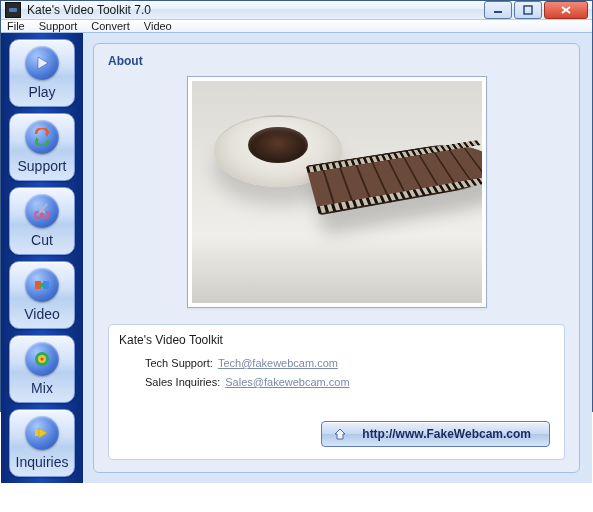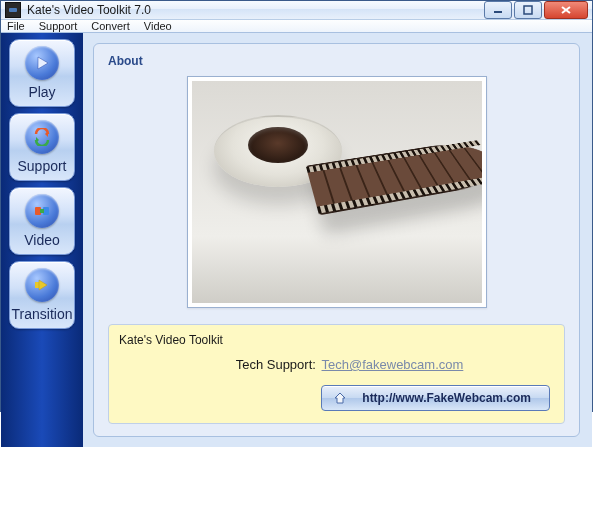--- a/index.html
+++ b/index.html
@@ -185,27 +185,27 @@
     height:8px;
     background: repeating-linear-gradient(to right, #1a120c 0 3px, #c8beae 3px 7px);
   }
   .film::before { top: 2px; }
   .film::after { bottom: 2px; }
   .info-block {
     margin-top: 16px;
     padding: 8px 10px 46px 10px;
     border: 1px solid #c0d0e8;
     border-radius: 4px;
-    background: #fef9c3;
+    background: #ffffff;
     color: #2a2a2a;
     position: relative;
     flex: 1;
   }
   .info-title { font-size: 12px; margin-bottom: 10px; color: #1a1a1a; }
-  .info-row { margin: 7px 0 5px 26px; font-size: 13px; text-align: center; }
+  .info-row { margin: 7px 0 5px 26px; font-size: 11px; }
   .info-row .label { color: #1a1a1a; }
   .info-row a { color: #7a8aaa; text-decoration: underline; margin-left: 2px; }
   .link-button {
     position: absolute;
     right: 14px; bottom: 12px;
     height: 26px;
     padding: 0 18px 0 12px;
     border: 1px solid #5a7ab8;
     border-radius: 4px;
     background: linear-gradient(to bottom, #eaf0fb 0%, #c8daf2 48%, #b0c8ea 52%, #d8e6f8 100%);
@@ -274,61 +274,86 @@
           <svg width="18" height="18">
               <path d="M3 6 A6 6 0 0 1 15 6" fill="none" stroke="#e85a2a" stroke-width="2.5"></path>
               <polygon points="15,3 15,9 12,6" fill="#e85a2a"></polygon>
               <path d="M15 12 A6 6 0 0 1 3 12" fill="none" stroke="#3aaa4a" stroke-width="2.5"></path>
               <polygon points="3,15 3,9 6,12" fill="#3aaa4a"></polygon>
             </svg>
         </div>
         <span>Support</span>
       </div>
 
+      <div class="navbtn">
+        <div class="iconwrap">
+          <svg width="18" height="18">
+              <circle cx="5" cy="13" r="3" fill="none" stroke="#d85a8a" stroke-width="2"></circle>
+              <circle cx="13" cy="13" r="3" fill="none" stroke="#d85a8a" stroke-width="2"></circle>
+              <line x1="6" y1="11" x2="14" y2="2" stroke="#a8b8d8" stroke-width="2"></line>
+              <line x1="12" y1="11" x2="4" y2="2" stroke="#a8b8d8" stroke-width="2"></line>
+            </svg>
+        </div>
+        <span>Cut</span>
+      </div>
 
       <div class="navbtn">
         <div class="iconwrap">
           <svg width="18" height="18">
               <rect x="2" y="5" width="6" height="8" fill="#e85a2a" rx="1"></rect>
               <rect x="10" y="5" width="6" height="8" fill="#3a8ae8" rx="1"></rect>
               <rect x="7" y="7" width="4" height="4" fill="#3aaa4a"></rect>
             </svg>
         </div>
         <span>Video</span>
       </div>
 
+      <div class="navbtn">
+        <div class="iconwrap">
+          <svg width="18" height="18">
+              <circle cx="9" cy="9" r="7" fill="#2aaa5a"></circle>
+              <circle cx="9" cy="9" r="4" fill="#e8c82a"></circle>
+              <circle cx="9" cy="9" r="1.5" fill="#d84a2a"></circle>
+            </svg>
+        </div>
+        <span>Mix</span>
+      </div>
 
       <div class="navbtn">
         <div class="iconwrap">
           <svg width="18" height="18">
               <rect x="2" y="6" width="4" height="6" fill="#e8c82a"></rect>
               <polygon points="6,4 14,9 6,14" fill="#e8c82a" stroke="#b89a1a" stroke-width="0.5"></polygon>
             </svg>
         </div>
-        <span>Transition</span>
+        <span>Inquiries</span>
       </div>
 
     </div>
 
     <div class="content">
       <div class="panel">
         <div class="panel-title">About</div>
 
         <div class="image-frame">
           <div class="image-inner">
             <div class="reel"></div>
             <div class="film"></div>
           </div>
         </div>
 
         <div class="info-block">
           <div class="info-title">Kate's Video Toolkit</div>
           <div class="info-row">
             <span class="label">Tech Support:</span>
             <a>Tech@fakewebcam.com</a>
+          </div>
+          <div class="info-row">
+            <span class="label">Sales Inquiries:</span>
+            <a>Sales@fakewebcam.com</a>
           </div>
 
           <div class="link-button">
             <span class="home">
               <svg width="12" height="12">
                   <polygon points="6,1 11,6 9,6 9,11 3,11 3,6 1,6" fill="#f0f4fa" stroke="#4a6aa8" stroke-width="1"></polygon>
                 </svg>
             </span>
             <span>http://www.FakeWebcam.com</span>
           </div>

